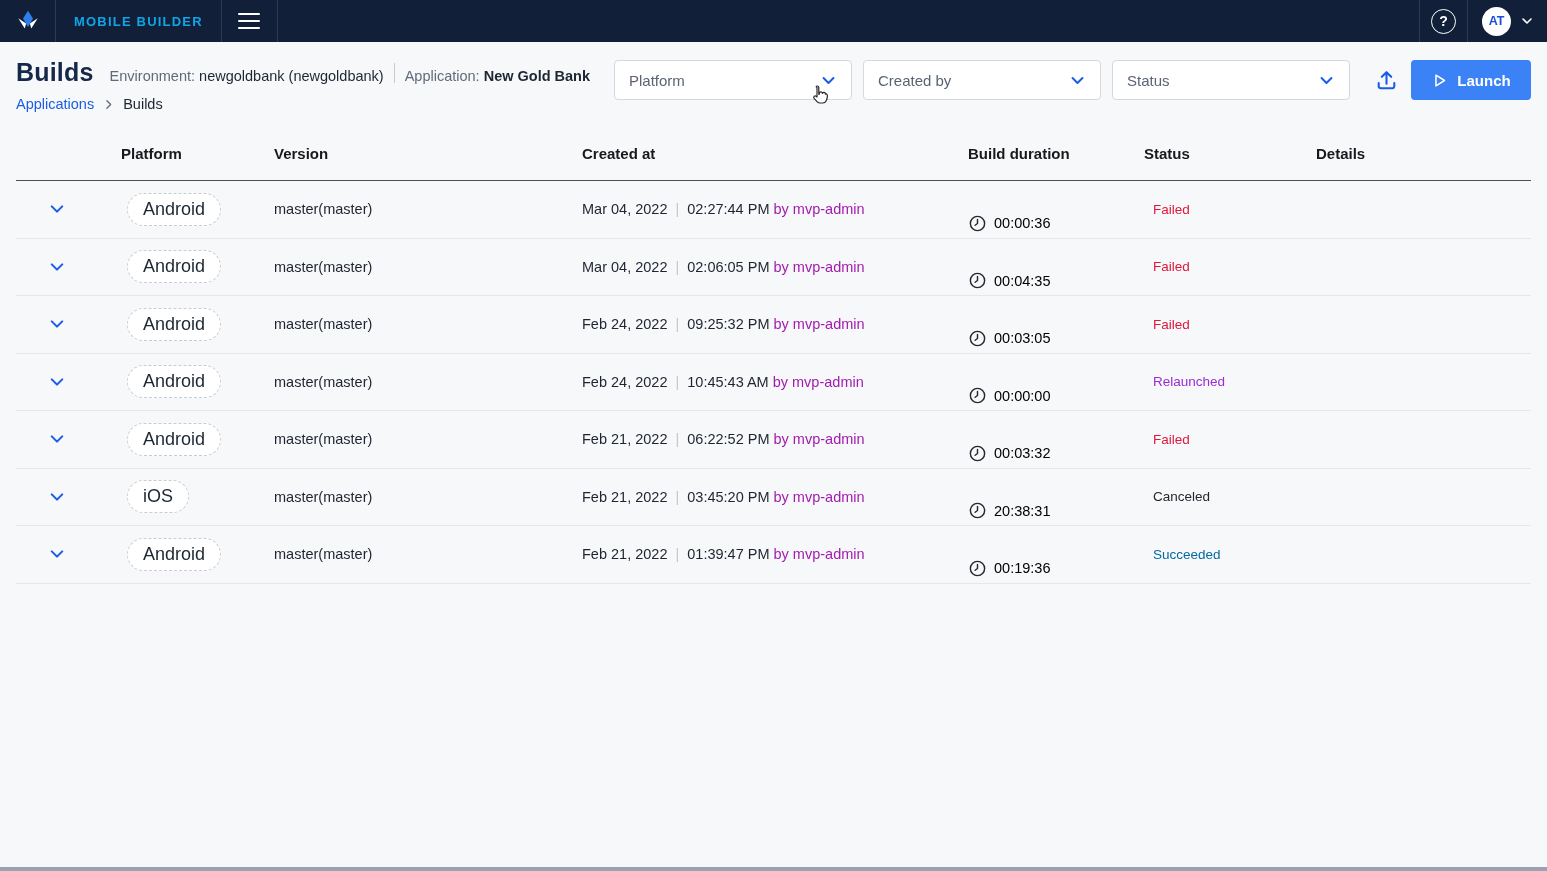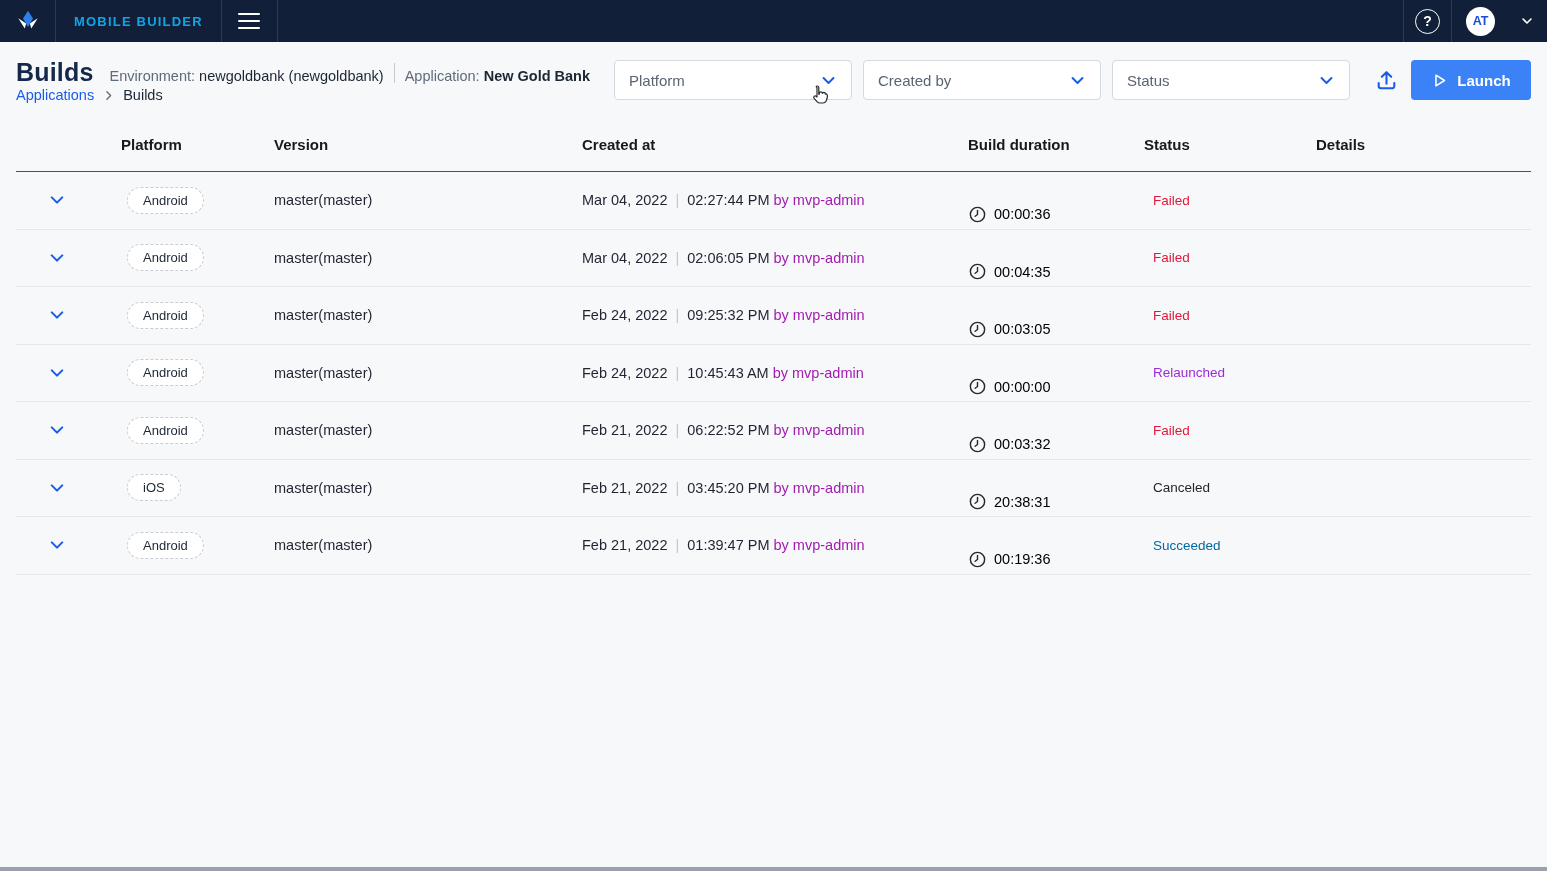--- a/index.html
+++ b/index.html
@@ -22,37 +22,37 @@
   .tb-brand span { font-size:13px; font-weight:bold; letter-spacing:1.2px; color:#0ea5e9; }
   .tb-menu { width:56px; border-right:1px solid #2b3a57; cursor:pointer; flex-direction:column; gap:4px; }
   .tb-menu i { display:block; width:22px; height:2.5px; background:#fff; border-radius:1px; }
   .tb-spacer { flex:1; }
   .tb-help { width:48px; border-left:1px solid #2b3a57; cursor:pointer; }
   .help-circle {
     width:25px; height:25px; border:1.6px solid #fff; border-radius:50%;
     display:flex; align-items:center; justify-content:center;
     font-size:14px; font-weight:bold; color:#fff;
   }
-  .tb-user { padding:0 12px 0 14px; border-left:1px solid #2b3a57; gap:24px; cursor:pointer; }
+  .tb-user { padding:0 12px 0 14px; border-left:1px solid #2b3a57; gap:8px; cursor:pointer; }
   .avatar {
     width:29px; height:29px; border-radius:50%; background:#fff;
     color:#1d4ed8; font-size:12.5px; font-weight:bold;
     display:flex; align-items:center; justify-content:center;
   }
 
   
   .page-header { display:flex; align-items:flex-start; padding:16px 16px 8px; }
   .title-row { display:flex; align-items:baseline; }
   .page-title { font-size:25px; font-weight:800; color:#16284a; letter-spacing:.2px; }
   .meta { font-size:14.5px; margin-left:16px; }
   .meta .lbl { color:#5f6b7a; }
   .meta .val { color:#1c2733; }
   .meta .val.bold { font-weight:bold; }
   .vdiv { width:1px; height:20px; background:#c4c9d2; margin:0 10px; align-self:center; }
-  .breadcrumb { display:flex; align-items:center; gap:8px; font-size:14.5px; }
+  .breadcrumb { display:flex; align-items:center; gap:8px; margin-top:9px; font-size:14.5px; }
   .breadcrumb a { color:#1a5ce8; text-decoration:none; font-weight:500; cursor:pointer; }
   .breadcrumb .crumb-current { color:#1c2733; }
 
   .ph-right { margin-left:auto; display:flex; align-items:center; margin-top:2px; }
   .dropdown {
     width:238px; height:40px; background:#fff; border:1px solid #d4d8df; border-radius:4px;
     display:flex; align-items:center; justify-content:space-between;
     padding:0 14px; font-size:15px; color:#5a6472; cursor:pointer; margin-right:11px;
   }
   .upload-btn { width:34px; height:40px; display:flex; align-items:center; justify-content:center; cursor:pointer; margin:0 8px 0 8px; background:none; border:none; }
@@ -68,21 +68,21 @@
     display:grid;
     grid-template-columns:105px 153px 308px 378px 184px 172px 1fr;
     align-items:center;
   }
   .thead { height:55px; border-bottom:1.5px solid #4c5058; font-size:15px; font-weight:bold; color:#17191c; }
   .trow  { height:57.5px; border-bottom:1px solid #e5e7eb; font-size:14.5px; }
   .cell-expand { padding-left:30px; display:flex; align-items:center; }
   .expand-btn { background:none; border:none; cursor:pointer; padding:2px; display:flex; }
   .badge {
     display:inline-block; border:1px dashed #c7ccd4; border-radius:999px;
-    padding:5px 15px; font-size:13px; color:#1c2733; background:#fff; margin-left:6px;
+    padding:5px 15px; font-size:18px; color:#1c2733; background:#fff; margin-left:6px;
   }
   .cell-version { color:#1f2430; }
   .cell-created { color:#1f2430; }
   .cell-created .sep { color:#c3c8d0; margin:0 8px; }
   .cell-created .by { color:#a21caf; }
   .cell-duration { display:flex; align-items:center; gap:7px; padding-left:8px; color:#000000;margin-top:28px; }
   .cell-status { padding-left:9px; font-size:13.5px; font-weight:500; }
   .th-status { padding-left:0; }
 
   

